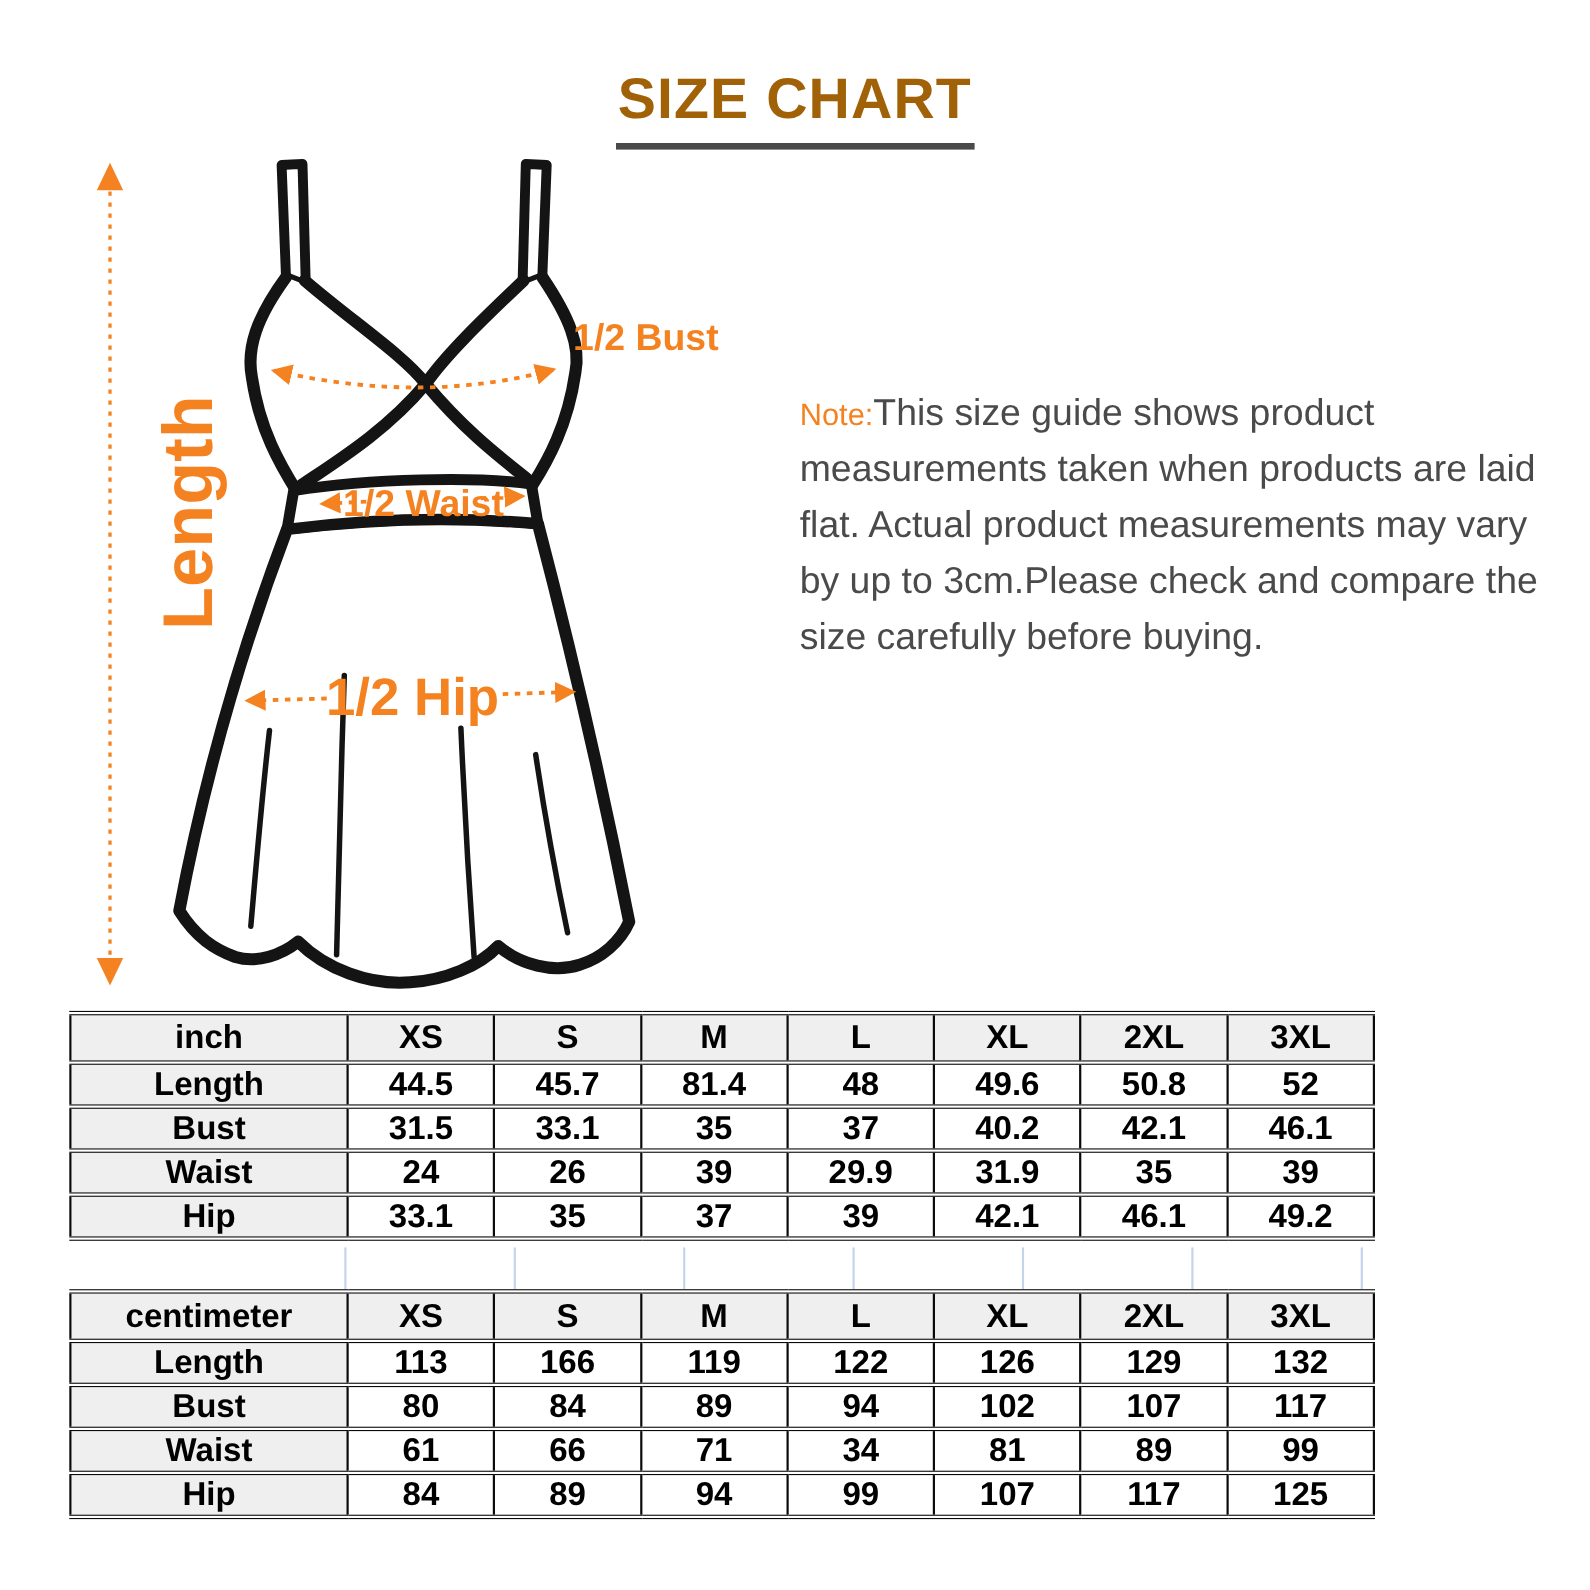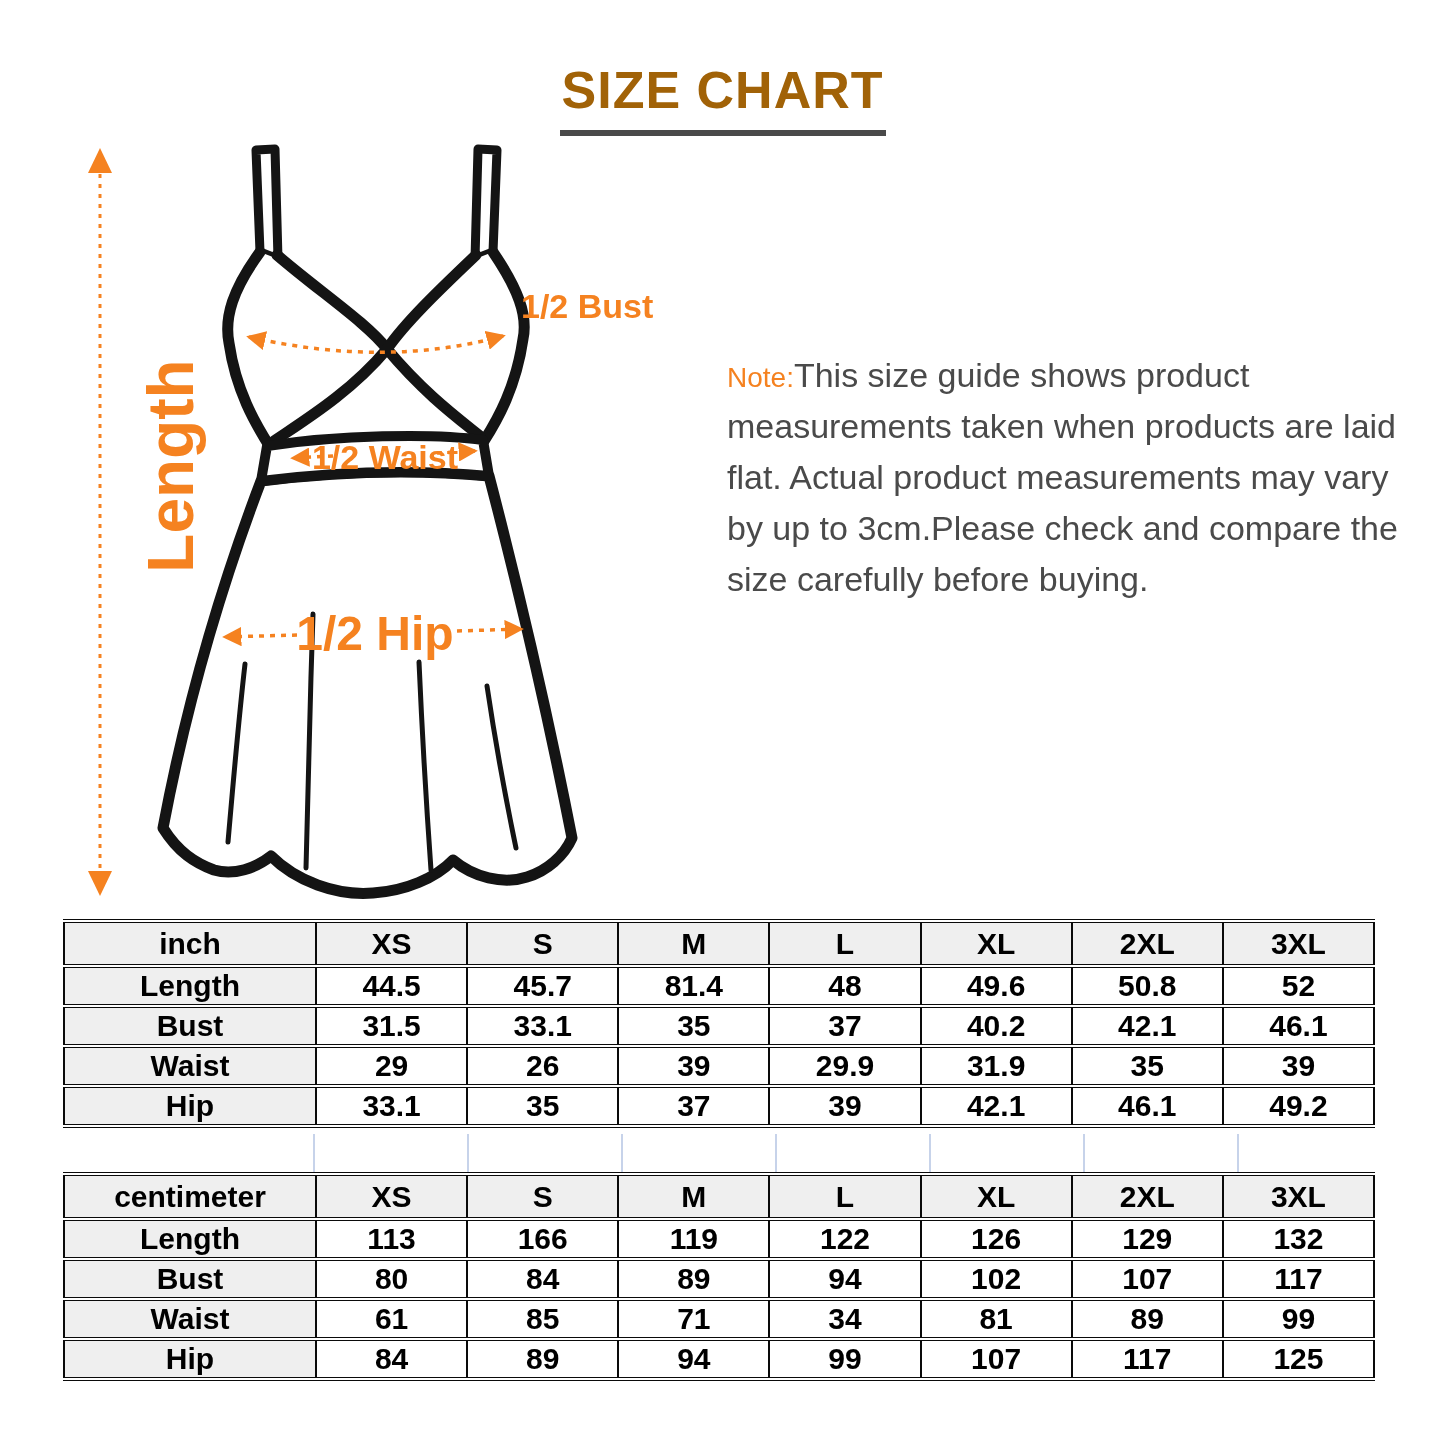--- a/index.html
+++ b/index.html
@@ -12,21 +12,21 @@
     display:inline-block; font-size:52px; font-weight:bold; letter-spacing:1px;
     color:#a16207; border-bottom:6px solid #4a4a4a; padding:0 2px 10px 2px;
   }
   .dress-svg { position:absolute; left:75px; top:140px; }
   .note {
     position:absolute; left:727px; top:316px; width:678px;
     font-size:34px; line-height:51px; color:#4a4a4a;
   }
   .note .note-label { color:#F58220; font-size:28px; line-height:1; }
   .size-table {
-    position:absolute; left:63px; width:1312px;
+    position:absolute; left:63px; width:1187px;
     border-collapse:collapse; table-layout:fixed;
     font-weight:bold; color:#000;
   }
   .size-table th, .size-table td {
     border-left:2px solid #0a0a0a; border-right:2px solid #0a0a0a;
     border-top:4px double #0a0a0a; border-bottom:4px double #0a0a0a;
     text-align:center; vertical-align:middle; font-size:30px; padding:0;
     background:#ffffff; overflow:hidden; white-space:nowrap;
   }
   .size-table th { background:#efefef; }
@@ -118,21 +118,21 @@
         <td>31.5</td>
         <td>33.1</td>
         <td>35</td>
         <td>37</td>
         <td>40.2</td>
         <td>42.1</td>
         <td>46.1</td>
       </tr>
       <tr>
         <th class="label-col">Waist</th>
-        <td>29</td>
+        <td>24</td>
         <td>26</td>
         <td>39</td>
         <td>29.9</td>
         <td>31.9</td>
         <td>35</td>
         <td>39</td>
       </tr>
       <tr>
         <th class="label-col">Hip</th>
         <td>33.1</td>
@@ -186,21 +186,21 @@
         <td>84</td>
         <td>89</td>
         <td>94</td>
         <td>102</td>
         <td>107</td>
         <td>117</td>
       </tr>
       <tr>
         <th class="label-col">Waist</th>
         <td>61</td>
-        <td>85</td>
+        <td>66</td>
         <td>71</td>
         <td>34</td>
         <td>81</td>
         <td>89</td>
         <td>99</td>
       </tr>
       <tr>
         <th class="label-col">Hip</th>
         <td>84</td>
         <td>89</td>

